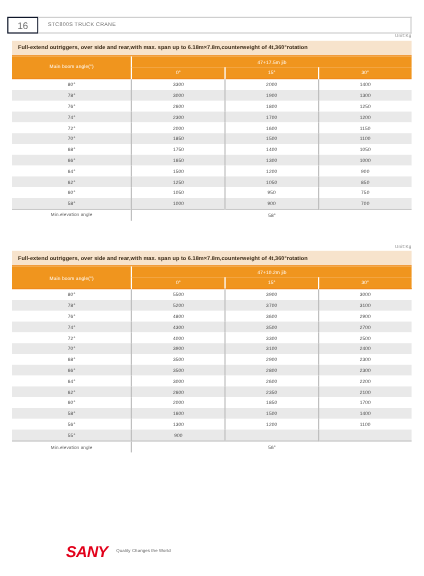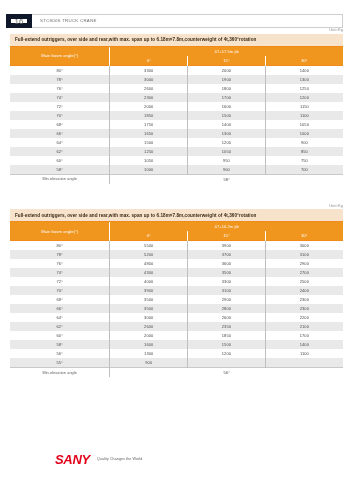--- a/index.html
+++ b/index.html
@@ -20,21 +20,21 @@
   .page-header {
     display: flex;
     align-items: stretch;
     padding: 14px 10px 0 6px;
     height: 28px;
     box-sizing: border-box;
   }
   .page-number-box {
     width: 26px;
     min-width: 26px;
-    border: 5px solid #0f172a;
+    border: 1px solid #0f172a;
     display: flex;
     align-items: center;
     justify-content: center;
     font-size: 8px;
     color: #6d6d6d;
     background: #ffffff;
     box-sizing: border-box;
   }
   .header-title-box {
     flex: 1;

